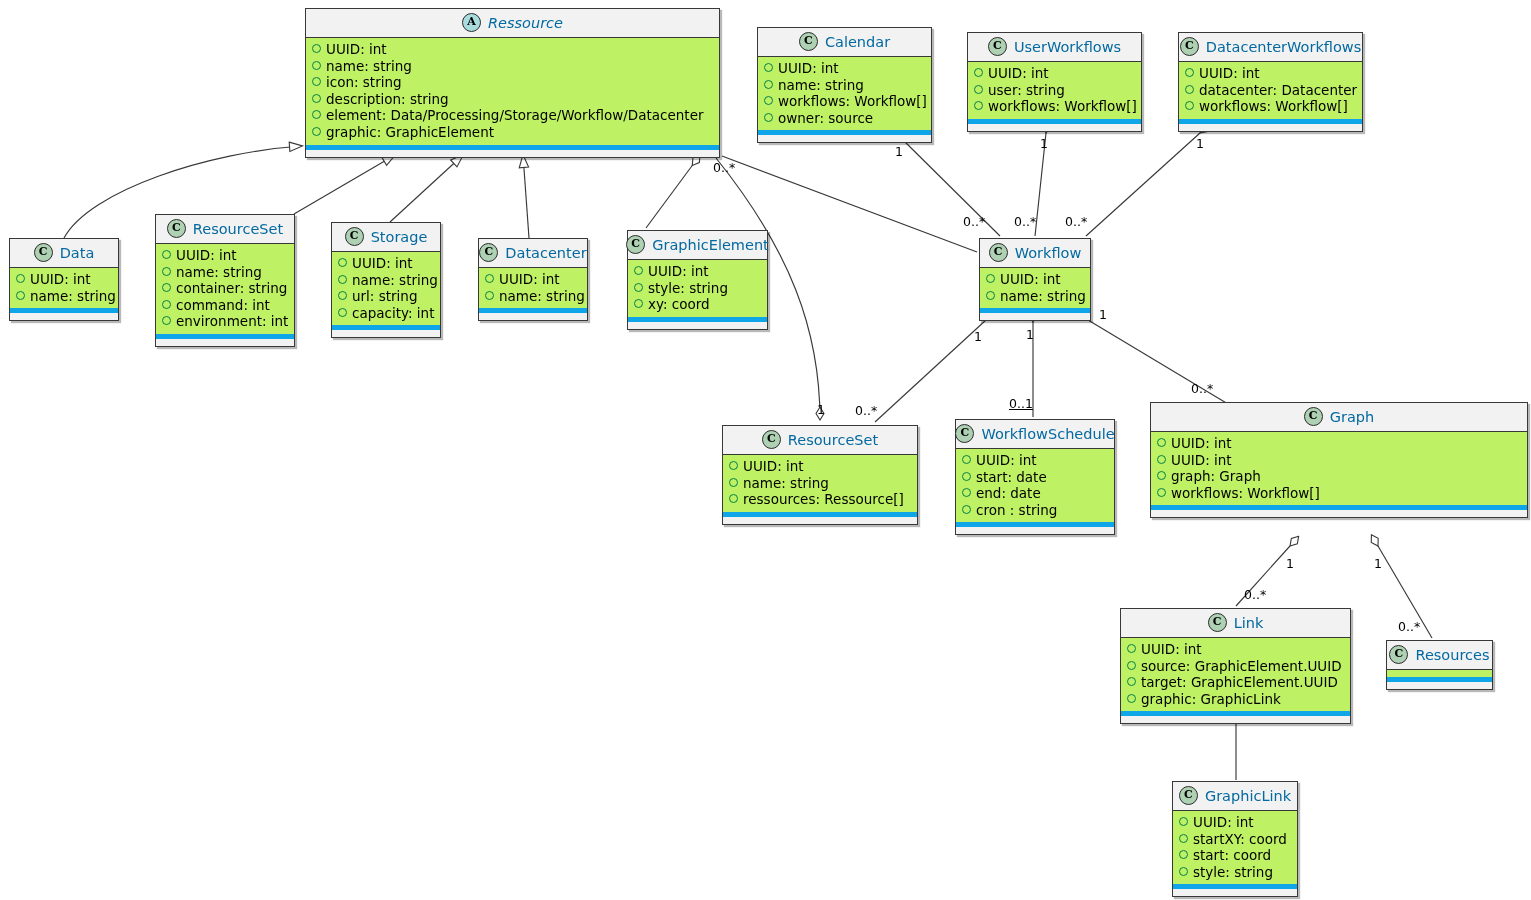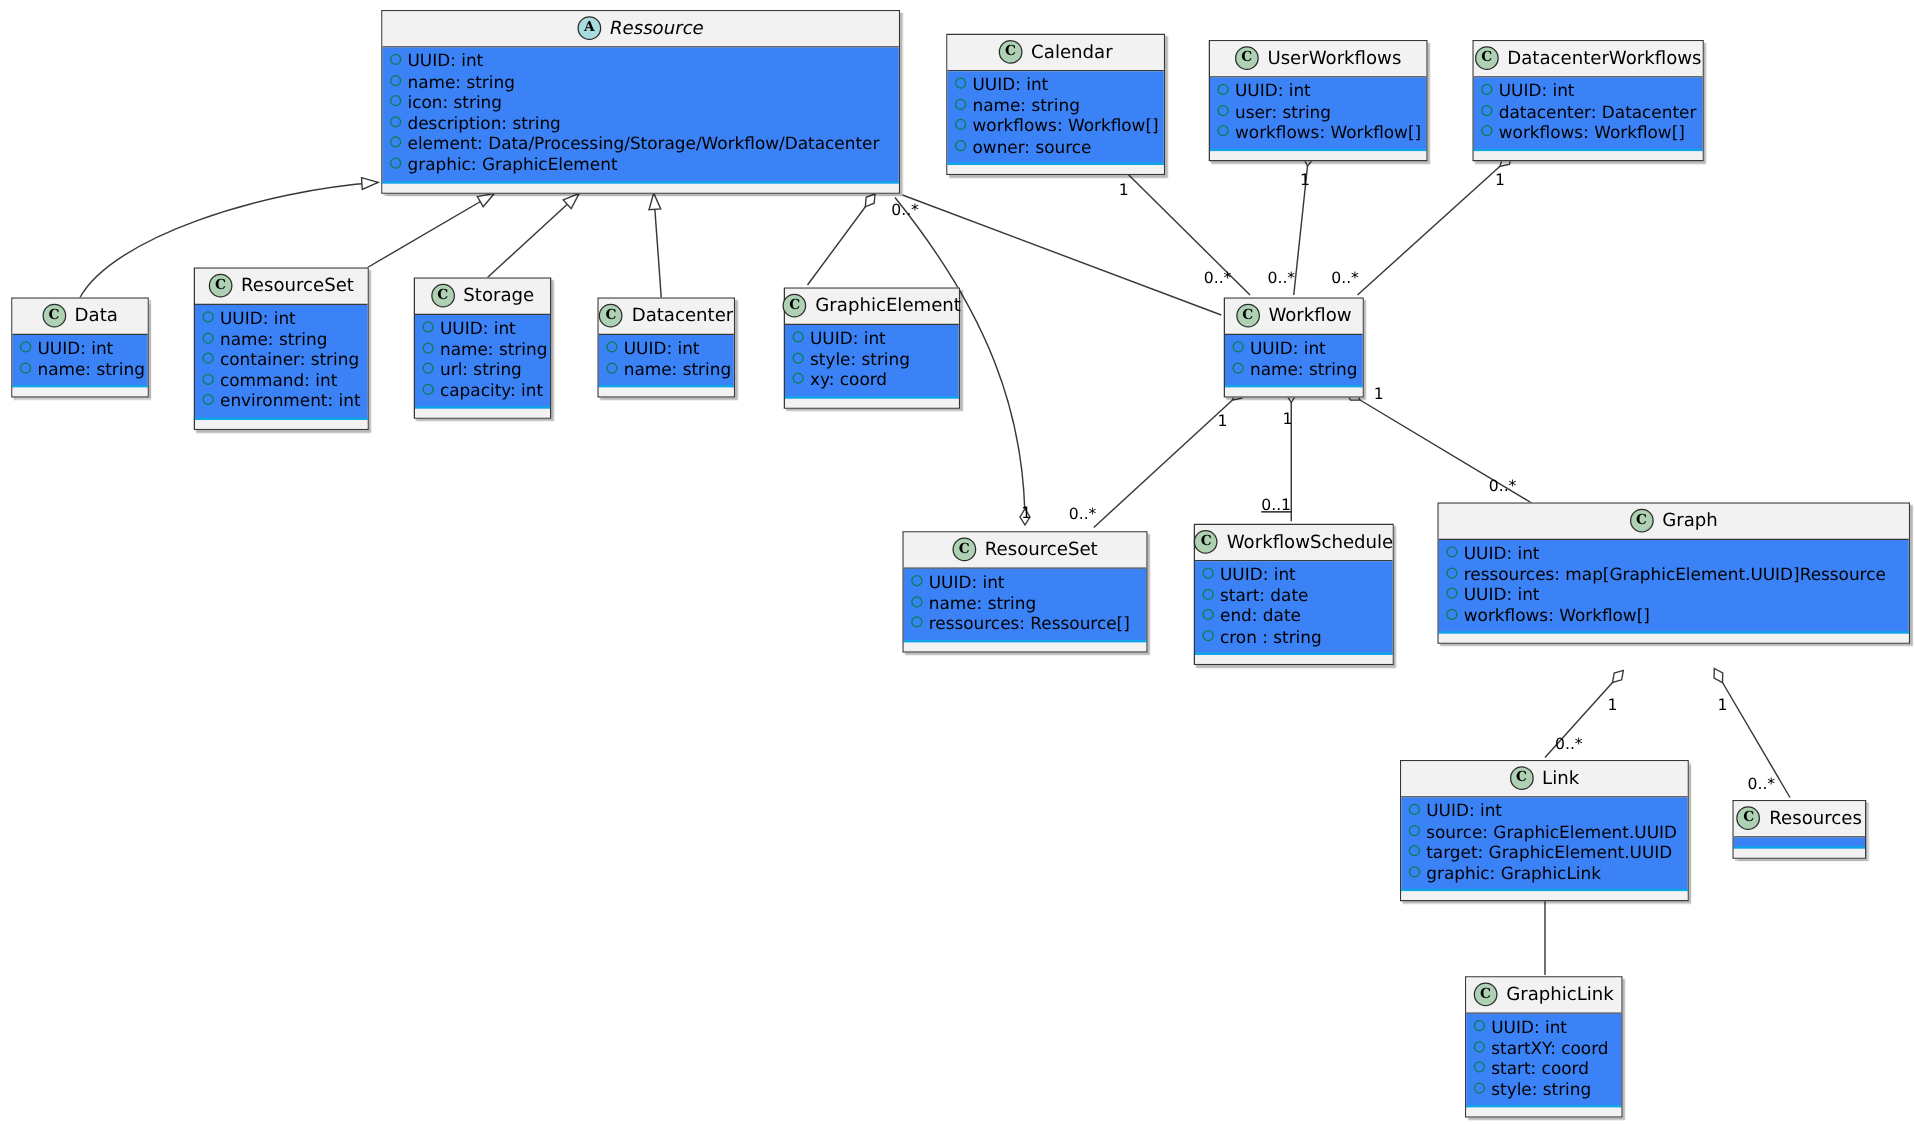--- a/index.html
+++ b/index.html
@@ -50,28 +50,28 @@
     line-height: 15px;
     text-align: center;
     flex: 0 0 auto;
     font-family: "DejaVu Serif", serif;
   }
   .class-badge.abstract {
     background: #a9dcdf;
   }
   .class-title {
     font-size: 14.5px;
-    color: #000000;
+    color: #0369a1;
     white-space: nowrap;
   }
   .class-title.italic { font-style: italic; }
   .uml-attrs {
     padding: 3px 6px 4px 6px;
-    border-bottom: 2px solid #0ea5e9;
-    background: #3b82f6;
+    border-bottom: 5px solid #0ea5e9;
+    background: #bef264;
   }
   .uml-attrs.empty {
     height: 7px;
     padding: 0;
   }
   .uml-methods {
     height: 7px;
     background: #f2f2f2;
   }
   .attr-row {
@@ -430,25 +430,25 @@
           <span class="class-badge">C</span>
           <span class="class-title">Graph</span>
         </div>
         <div class="uml-attrs">
           <div class="attr-row">
             <span class="vis-dot"></span>
             <span>UUID: int</span>
           </div>
           <div class="attr-row">
             <span class="vis-dot"></span>
-            <span>ressources: map[GraphicElement.UUID]Ressource</span>
-          </div>
-          <div class="attr-row">
-            <span class="vis-dot"></span>
-            <span>UUID: int</span>
+            <span>UUID: int</span>
+          </div>
+          <div class="attr-row">
+            <span class="vis-dot"></span>
+            <span>graph: Graph</span>
           </div>
           <div class="attr-row">
             <span class="vis-dot"></span>
             <span>workflows: Workflow[]</span>
           </div>
         </div>
         <div class="uml-methods"></div>
       </div>
       <div class="uml-class" style="left: 1120px; top: 608px; width: 231px;">
         <div class="uml-header">

